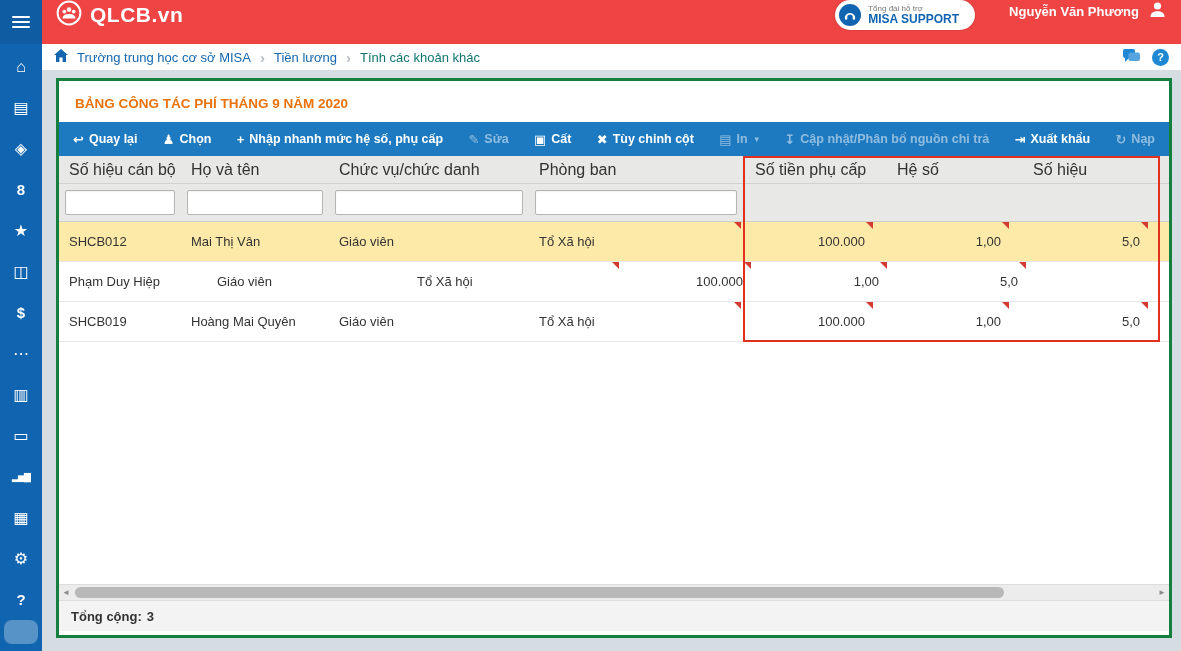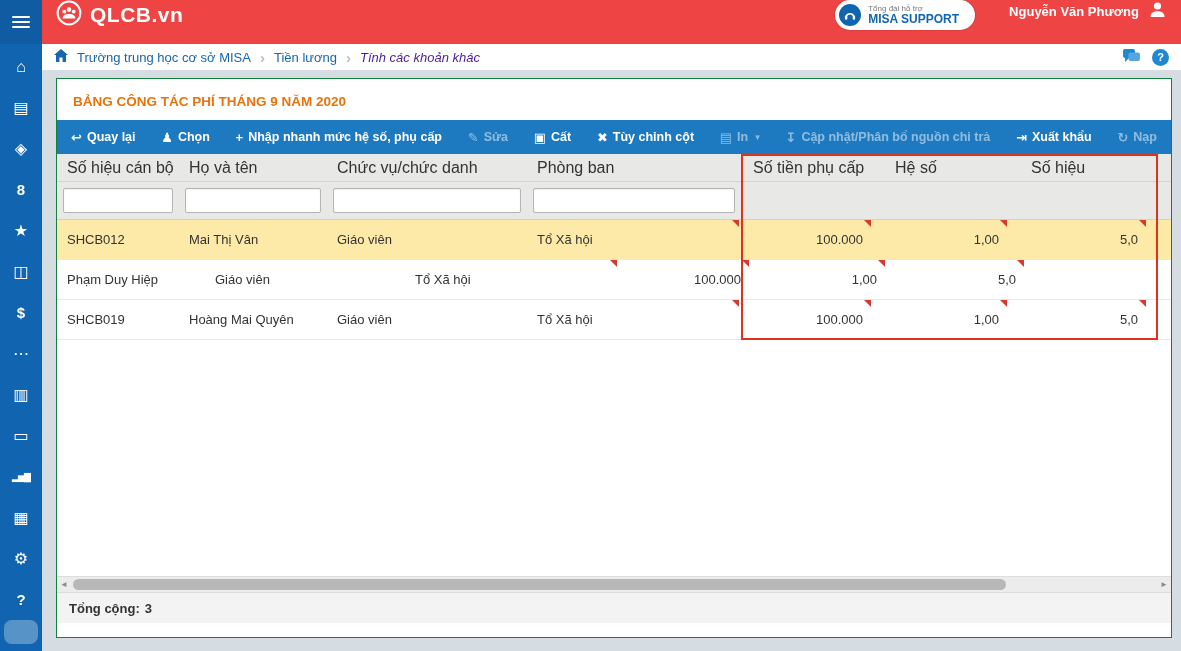--- a/index.html
+++ b/index.html
@@ -25,26 +25,26 @@
   
   .sidebar{position:absolute;left:0;top:44px;bottom:0;width:42px;background:#1165b0;display:flex;flex-direction:column;align-items:center;padding-top:2px;box-sizing:border-box;}
   .side-item{width:42px;height:41px;display:flex;align-items:center;justify-content:center;color:#fff;font-size:16px;cursor:pointer;}
   .side-item.small{font-size:9px;letter-spacing:-1px;}
   .side-item.boldg{font-weight:bold;font-size:15px;}
   .side-tab{margin-top:auto;margin-bottom:7px;width:34px;height:26px;border-radius:8px;background:rgba(255,255,255,.3);cursor:pointer;}
   
   .main{position:absolute;left:42px;top:44px;right:0;bottom:0;display:flex;flex-direction:column;border-radius:26px;}
   .breadcrumb{height:26px;background:#fff;display:flex;align-items:center;padding:0 12px;gap:9px;font-size:13px;}
   .crumb-link{color:#1467ae;cursor:pointer;}
-  .crumb-current{color:#4c1d95;font-style:italic;}
+  .crumb-current{color:#0f766e;}
   .sep{color:#b9bec3;font-size:15px;font-weight:bold;}
   .bc-right{margin-left:auto;display:flex;align-items:center;gap:11px;}
   .help-circle{width:17px;height:17px;border-radius:50%;background:#1e88d2;color:#fff;font-size:11px;font-weight:bold;display:flex;align-items:center;justify-content:center;cursor:pointer;}
   .content-bg{flex:1;background:#d5dce2;padding:8px 9px 13px 14px;box-sizing:border-box;}
-  .card{background:#fff;border:1px solid #15803d;height:100%;box-sizing:border-box;display:flex;flex-direction:column;padding-bottom:14px;}
+  .card{background:#fff;border:3px solid #15803d;height:100%;box-sizing:border-box;display:flex;flex-direction:column;padding-bottom:4px;}
   .page-title{padding:15px 16px 11px;color:#e8720c;font-weight:bold;font-size:13.5px;}
   
   .toolbar{height:34px;background:#1d79c0;display:flex;align-items:center;justify-content:space-between;padding:0 10px;color:#fff;}
   .tb-btn{display:flex;align-items:center;gap:5px;padding:0 4px;font-size:12.5px;font-weight:600;cursor:pointer;white-space:nowrap;}
   .tb-btn.disabled{opacity:.5;}
   .tb-ic{font-size:13px;}
   .tb-caret{font-size:9px;margin-left:2px;}
   
   .grid{flex:1;position:relative;overflow:hidden;}
   .ghead{display:flex;height:28px;box-sizing:border-box;background:#e8e8e6;border-bottom:1px solid #d2d2d2;align-items:center;}

